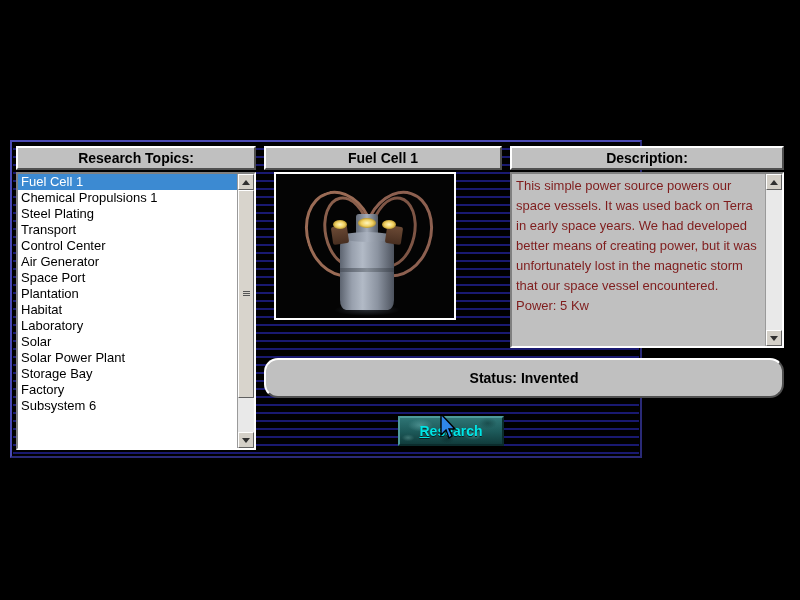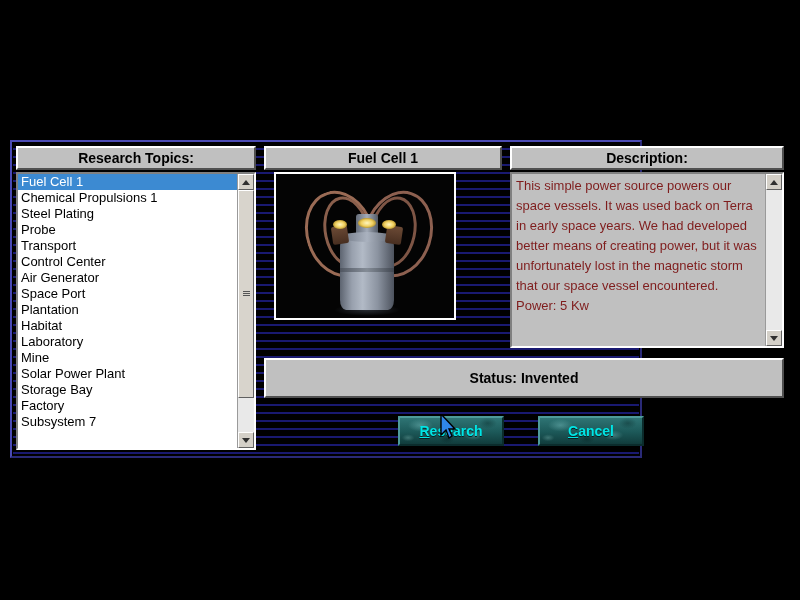--- a/index.html
+++ b/index.html
@@ -170,21 +170,21 @@
     flex:1 1 auto;padding:2px 4px 2px 4px;
     font-size:13px;line-height:20px;color:#7f1d1d;
     font-family:"Liberation Sans", sans-serif;
     overflow:hidden;
   }
 
   
   #status-bar{
     position:absolute;left:252px;top:216px;width:520px;height:40px;
     display:flex;align-items:center;justify-content:center;
-    font-size:14px;font-weight:bold;color:#000;
+    font-size:14px;font-weight:bold;color:#000;border-radius:14px;
   }
 
   
   .gbtn{
     position:absolute;top:274px;height:30px;width:106px;
     display:flex;align-items:center;justify-content:center;
     color:#00e5e5;font-size:14px;font-weight:bold;
     font-family:"Liberation Sans", sans-serif;
     background-color:#1d5c5c;
     background-image:
@@ -216,33 +216,32 @@
 
   <div id="dialog">
 
     <div class="hdr raised" id="hdr-topics">Research Topics:</div>
 
     <div id="topics-box">
       <ul id="topics-list">
           <li class="sel">Fuel Cell 1</li>
           <li>Chemical Propulsions 1</li>
           <li>Steel Plating</li>
-          <li>Probe</li>
           <li>Transport</li>
           <li>Control Center</li>
           <li>Air Generator</li>
           <li>Space Port</li>
           <li>Plantation</li>
           <li>Habitat</li>
           <li>Laboratory</li>
-          <li>Mine</li>
+          <li>Solar</li>
           <li>Solar Power Plant</li>
           <li>Storage Bay</li>
           <li>Factory</li>
-          <li>Subsystem 7</li>
+          <li>Subsystem 6</li>
         </ul>
       <div class="vscroll">
         <div class="sb-btn">
           <span class="arr arr-up"></span>
         </div>
         <div class="sb-track">
           <div class="sb-thumb" style="top:0;height:208px;">
             <span class="grip">
               <i></i>
                 <i></i>
@@ -290,23 +289,20 @@
           <span class="arr arr-dn"></span>
         </div>
       </div>
     </div>
 
     <div id="status-bar" class="raised">Status: Invented</div>
 
     <div class="gbtn" id="btn-research">
       <span><u>R</u><span>esearch</span></span>
     </div>
-    <div class="gbtn" id="btn-cancel">
-      <span><u>C</u><span>ancel</span></span>
-    </div>
 
   </div>
 
   <svg id="cursor" viewBox="0 0 16 26">
     <polygon points="1,0 1,21 6,16 9,24 12,22 9,15 15,15" fill="#2f86e8" stroke="#000" stroke-width="1.4"></polygon>
   </svg>
 
 </div>
 
 </body></html>

